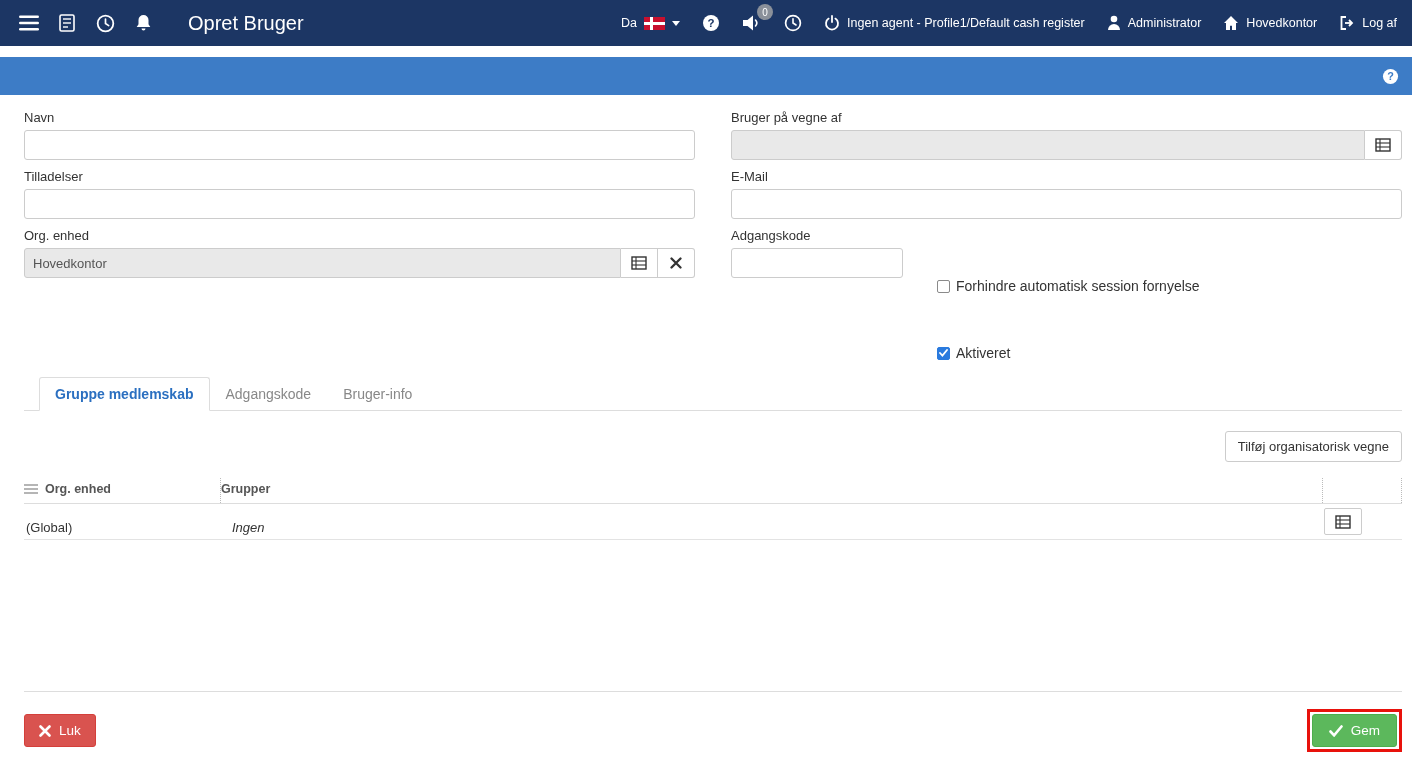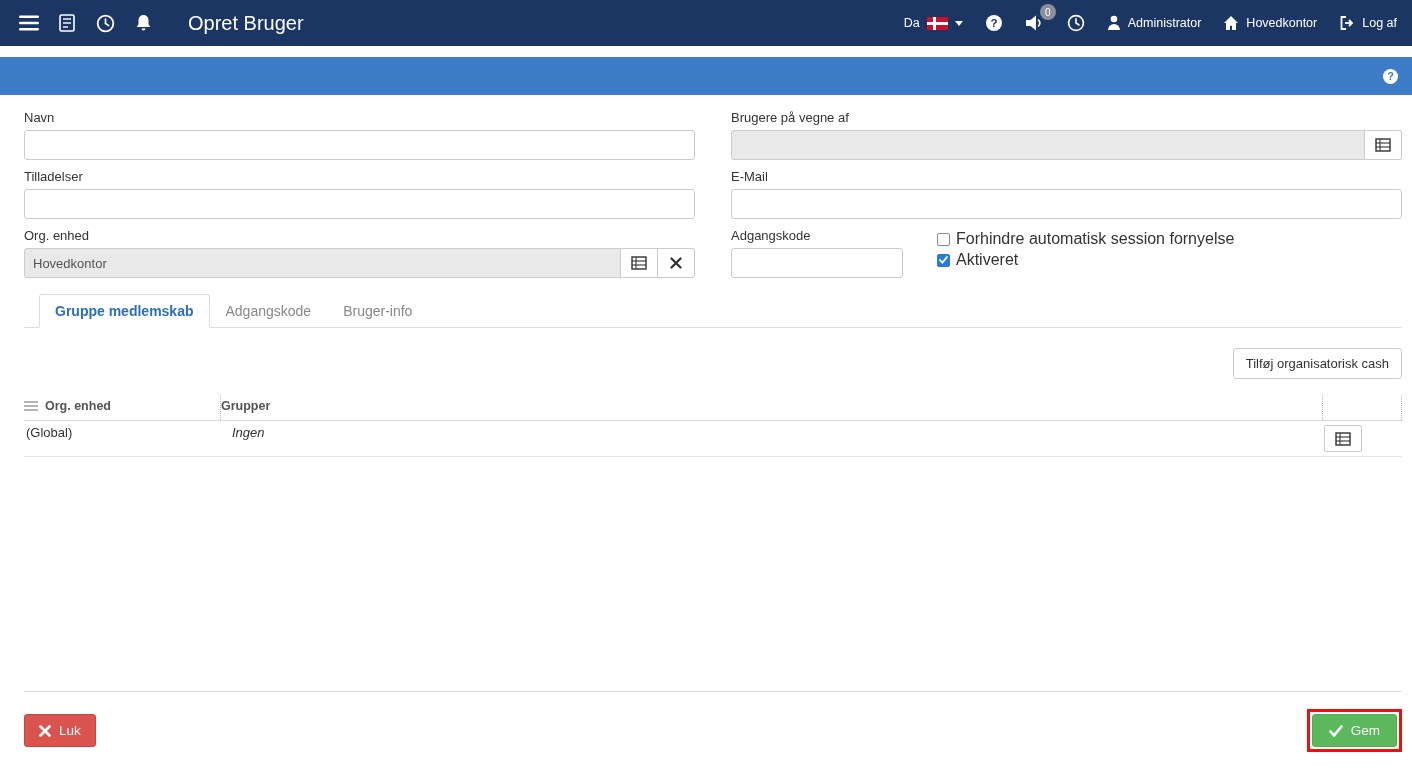--- a/index.html
+++ b/index.html
@@ -41,41 +41,41 @@
   .field-label { display:block; font-size:13px; color:#333; margin:9px 0 5px; }
   .text-input { width:100%; height:30px; border:1px solid #ccc; border-radius:3px; padding:0 8px; font-size:13px; font-family:inherit; color:#333; background:#fff; }
   .text-input.disabled { background:#e9e9e9; color:#555; }
   .composite { display:flex; }
   .composite .text-input { flex:1; border-top-right-radius:0; border-bottom-right-radius:0; }
   .addon-btn { width:37px; height:30px; border:1px solid #ccc; border-left:none; background:#fff; display:flex; align-items:center; justify-content:center; cursor:pointer; }
   .addon-btn.last { border-radius:0 3px 3px 0; }
   .row3-right { display:flex; align-items:flex-start; }
   .pw-field { width:172px; flex:0 0 auto; }
   .checkbox-group { margin:11px 0 0 34px; display:flex; flex-direction:column; gap:3px; }
-  .checkbox-row { display:flex; align-items:center; gap:6px; font-size:16px; color:#333; cursor:pointer; }
+  .checkbox-row { display:flex; align-items:center; gap:6px; font-size:14px; color:#333; cursor:pointer;margin-top:48px; }
   .cb { width:13px; height:13px; border:1px solid #8a8a8a; background:#fff; display:inline-flex; align-items:center; justify-content:center; border-radius:2px; flex:0 0 auto; }
   .cb.checked { background:#2a7ade; border-color:#2a7ade; }
 
   
   .tabs { display:flex; margin-top:16px; border-bottom:1px solid #ddd; padding-left:15px; }
   .tab { padding:8px 15px; font-size:14px; color:#888; cursor:pointer; border:1px solid transparent; margin-bottom:-1px; border-radius:3px 3px 0 0; background:transparent; }
   .tab.active { color:#2a6fc0; font-weight:bold; border-color:#ddd; border-bottom-color:#fff; background:#fff; }
 
   
   .table-toolbar { display:flex; justify-content:flex-end; margin-top:20px; }
   .btn-default { background:#fff; border:1px solid #ccc; border-radius:3px; padding:7px 12px; font-size:13px; color:#333; cursor:pointer; font-family:inherit; }
 
   
   .grid-table { margin-top:16px; }
   .gt-header { display:flex; align-items:stretch; border-bottom:1px solid #ddd; color:#555; font-size:12.5px; font-weight:bold; }
   .gt-header > div { padding:4px 0 7px; }
   .gt-col1 { width:196px; display:flex; align-items:center; gap:7px; padding-left:2px; flex:0 0 auto; }
   .gt-col2 { flex:1; border-left:1px dotted #bbb; padding-left:12px; display:flex; align-items:center; }
   .gt-col3 { width:80px; border-left:1px dotted #bbb; border-right:1px dotted #bbb; flex:0 0 auto; display:flex; align-items:center; justify-content:center; }
-  .gt-row { display:flex; align-items:flex-start; border-bottom:1px solid #e3e3e3; padding:4px 0; font-size:13px; color:#333; }
+  .gt-row { display:flex; align-items:flex-end; border-bottom:1px solid #e3e3e3; padding:4px 0; font-size:13px; color:#333; }
   .gt-row .gt-col2 { border:none;font-style:italic; }
   .gt-row .gt-col3 { border:none; justify-content:flex-start; padding-left:2px; }
   .row-action-btn { width:38px; height:27px; border:1px solid #ccc; background:#fff; border-radius:2px; display:flex; align-items:center; justify-content:center; cursor:pointer; }
 
   
   .flex-spacer { flex:1; }
   .footer-bar { border-top:1px solid #ddd; padding-top:17px; display:flex; align-items:center; justify-content:space-between; }
   .btn-danger { background:#d9534f; border:1px solid #d43f3a; color:#fff; border-radius:3px; padding:8px 14px; font-size:13.5px; display:inline-flex; align-items:center; gap:8px; cursor:pointer; font-family:inherit; }
   .btn-success { background:#5cb85c; border:1px solid #4cae4c; color:#fff; border-radius:3px; padding:8px 16px; font-size:13.5px; display:inline-flex; align-items:center; gap:8px; cursor:pointer; font-family:inherit; }
   .annotation-box { border:3px solid #e8120c; padding:2px; display:inline-block; }
@@ -136,20 +136,27 @@
               <path d="M13.5 6a4.5 4.5 0 0 1 0 6" stroke="#fff" stroke-width="1.6" fill="none" stroke-linecap="round"></path>
             </svg>
           <span class="badge">0</span>
         </span>
       </div>
       <div class="tb-item">
         <svg width="18" height="18" viewBox="0 0 18 18">
             <circle cx="9" cy="9" r="7.4" fill="none" stroke="#fff" stroke-width="1.7"></circle>
             <path d="M9 4.8V9l3 2" fill="none" stroke="#fff" stroke-width="1.6" stroke-linecap="round"></path>
           </svg>
+      </div>
+      <div class="tb-item">
+        <svg width="16" height="16" viewBox="0 0 16 16">
+            <path d="M8 1v6" stroke="#fff" stroke-width="1.8" stroke-linecap="round"></path>
+            <path d="M4.6 3.6a6 6 0 1 0 6.8 0" fill="none" stroke="#fff" stroke-width="1.8" stroke-linecap="round"></path>
+          </svg>
+        <span>Ingen agent - Profile1/Default cash register</span>
       </div>
       <div class="tb-item">
         <svg width="14" height="16" viewBox="0 0 14 16">
             <circle cx="7" cy="4" r="3.3" fill="#fff"></circle>
             <path d="M1 15a6 6 0 0 1 12 0z" fill="#fff"></path>
           </svg>
         <span>Administrator</span>
       </div>
       <div class="tb-item">
         <svg width="16" height="16" viewBox="0 0 16 16">
@@ -202,21 +209,21 @@
               </button>
               <button class="addon-btn last">
                 <svg width="12" height="12" viewBox="0 0 12 12">
                     <path d="M1.5 1.5l9 9M10.5 1.5l-9 9" stroke="#333" stroke-width="2.3" stroke-linecap="round"></path>
                   </svg>
               </button>
             </div>
           </div>
 
           <div>
-            <label class="field-label">Brugere på vegne af</label>
+            <label class="field-label">Bruger på vegne af</label>
             <div class="composite">
               <input class="text-input disabled" type="text" readonly="" value="" style="">
               <button class="addon-btn last">
                 <svg width="16" height="14" viewBox="0 0 16 14">
                     <rect x="1" y="1" width="14" height="12" fill="none" stroke="#333" stroke-width="1.4"></rect>
                     <line x1="1" y1="5" x2="15" y2="5" stroke="#333" stroke-width="1.1"></line>
                     <line x1="1" y1="9" x2="15" y2="9" stroke="#333" stroke-width="1.1"></line>
                     <line x1="5" y1="1" x2="5" y2="13" stroke="#333" stroke-width="1.1"></line>
                   </svg>
               </button>
@@ -248,21 +255,21 @@
           </div>
         </div>
 
         <div class="tabs">
           <div class="tab active">Gruppe medlemskab</div>
           <div class="tab">Adgangskode</div>
           <div class="tab">Bruger-info</div>
         </div>
 
         <div class="table-toolbar">
-          <button class="btn-default">Tilføj organisatorisk cash</button>
+          <button class="btn-default">Tilføj organisatorisk vegne</button>
         </div>
 
         <div class="grid-table">
           <div class="gt-header">
             <div class="gt-col1">
               <svg width="14" height="12" viewBox="0 0 14 12">
                   <g fill="#b5b5b5">
                     <rect x="0" y="1" width="14" height="2"></rect>
                     <rect x="0" y="5" width="14" height="2"></rect>
                     <rect x="0" y="9" width="14" height="2"></rect>

